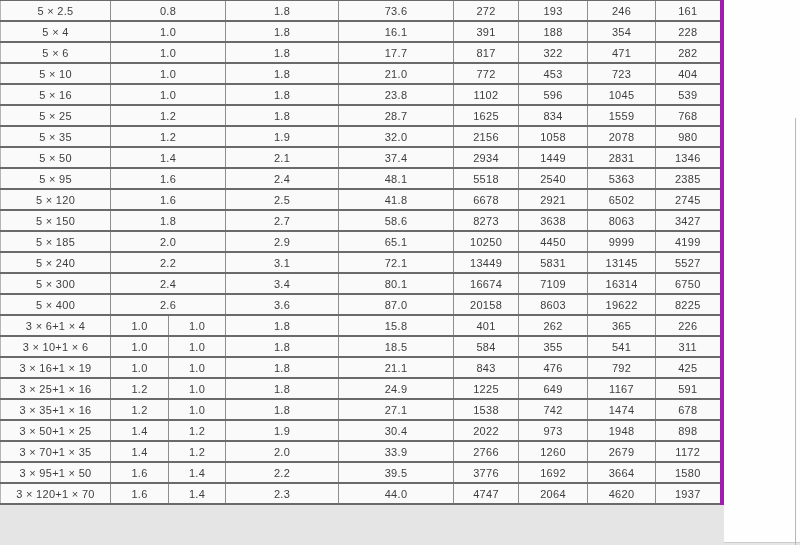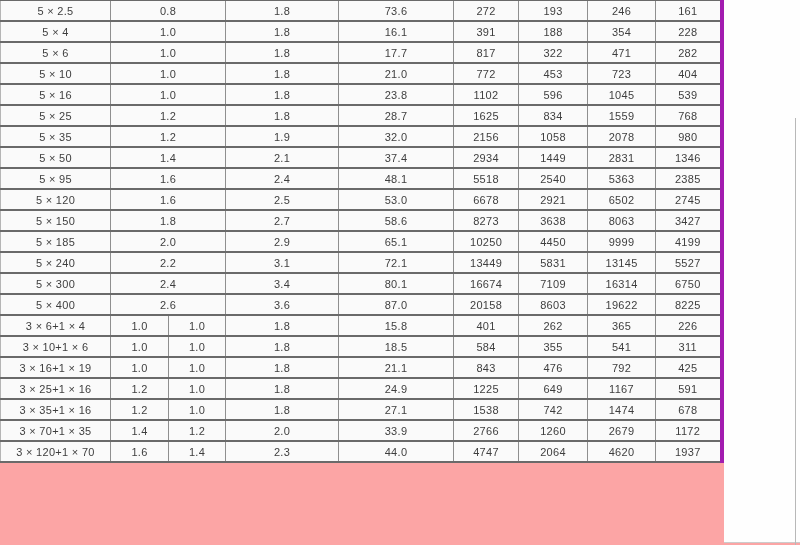--- a/index.html
+++ b/index.html
@@ -6,21 +6,21 @@
     margin: 0;
     padding: 0;
     background: #ffffff;
     font-family: "Liberation Sans", "DejaVu Sans", sans-serif;
   }
   .stage {
     position: relative;
     width: 800px;
     height: 545px;
     overflow: hidden;
-    background: #fca5a5;
+    background: #e5e5e5;
   }
   table.spec-table {
     position: absolute;
     left: 0;
     top: -1px;
     border-collapse: collapse;
     table-layout: fixed;
     width: 723px;
   }
   table.spec-table td {
@@ -163,21 +163,21 @@
           <td>48.1</td>
           <td>5518</td>
           <td>2540</td>
           <td>5363</td>
           <td>2385</td>
         </tr>
         <tr>
           <td>5 × 120</td>
           <td colspan="2">1.6</td>
           <td>2.5</td>
-          <td>53.0</td>
+          <td>41.8</td>
           <td>6678</td>
           <td>2921</td>
           <td>6502</td>
           <td>2745</td>
         </tr>
         <tr>
           <td>5 × 150</td>
           <td colspan="2">1.8</td>
           <td>2.7</td>
           <td>58.6</td>
@@ -273,33 +273,55 @@
         <tr>
           <td>3 × 35+1 × 16</td>
           <td>1.2</td>
           <td>1.0</td>
           <td>1.8</td>
           <td>27.1</td>
           <td>1538</td>
           <td>742</td>
           <td>1474</td>
           <td>678</td>
+        </tr>
+        <tr>
+          <td>3 × 50+1 × 25</td>
+          <td>1.4</td>
+          <td>1.2</td>
+          <td>1.9</td>
+          <td>30.4</td>
+          <td>2022</td>
+          <td>973</td>
+          <td>1948</td>
+          <td>898</td>
         </tr>
         <tr>
           <td>3 × 70+1 × 35</td>
           <td>1.4</td>
           <td>1.2</td>
           <td>2.0</td>
           <td>33.9</td>
           <td>2766</td>
           <td>1260</td>
           <td>2679</td>
           <td>1172</td>
         </tr>
         <tr>
+          <td>3 × 95+1 × 50</td>
+          <td>1.6</td>
+          <td>1.4</td>
+          <td>2.2</td>
+          <td>39.5</td>
+          <td>3776</td>
+          <td>1692</td>
+          <td>3664</td>
+          <td>1580</td>
+        </tr>
+        <tr>
           <td>3 × 120+1 × 70</td>
           <td>1.6</td>
           <td>1.4</td>
           <td>2.3</td>
           <td>44.0</td>
           <td>4747</td>
           <td>2064</td>
           <td>4620</td>
           <td>1937</td>
         </tr>

